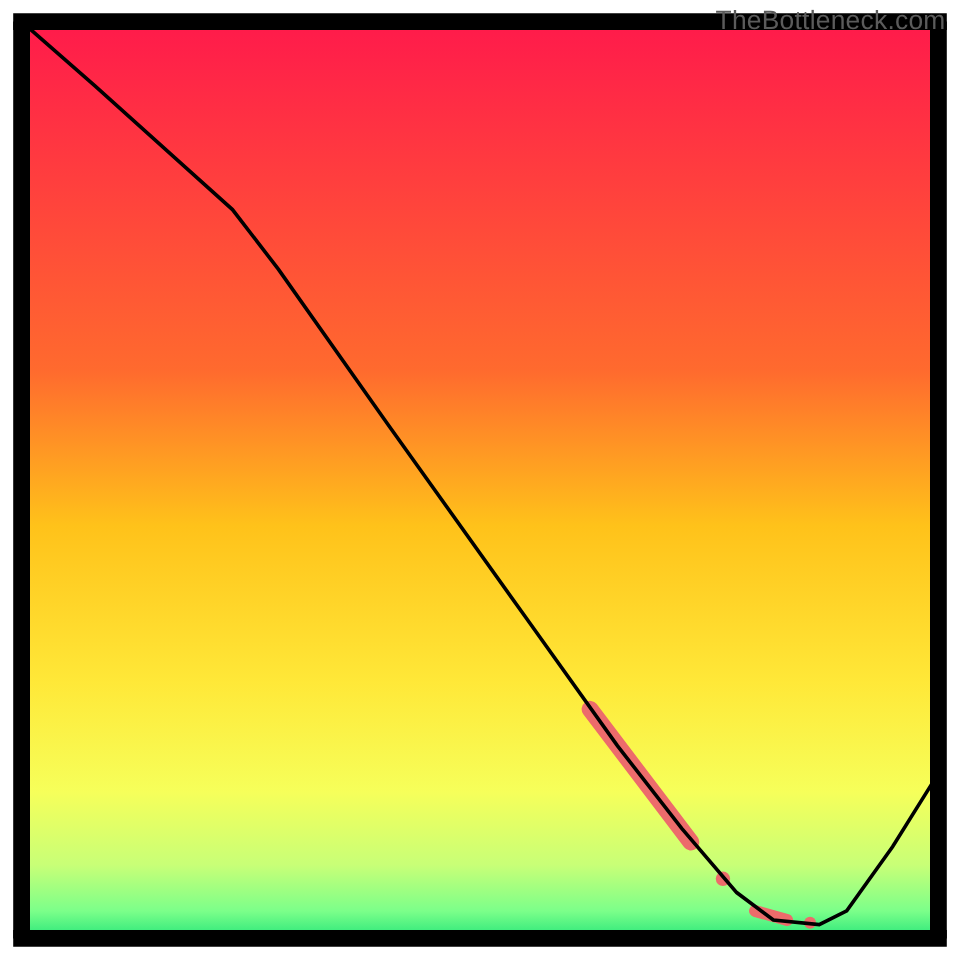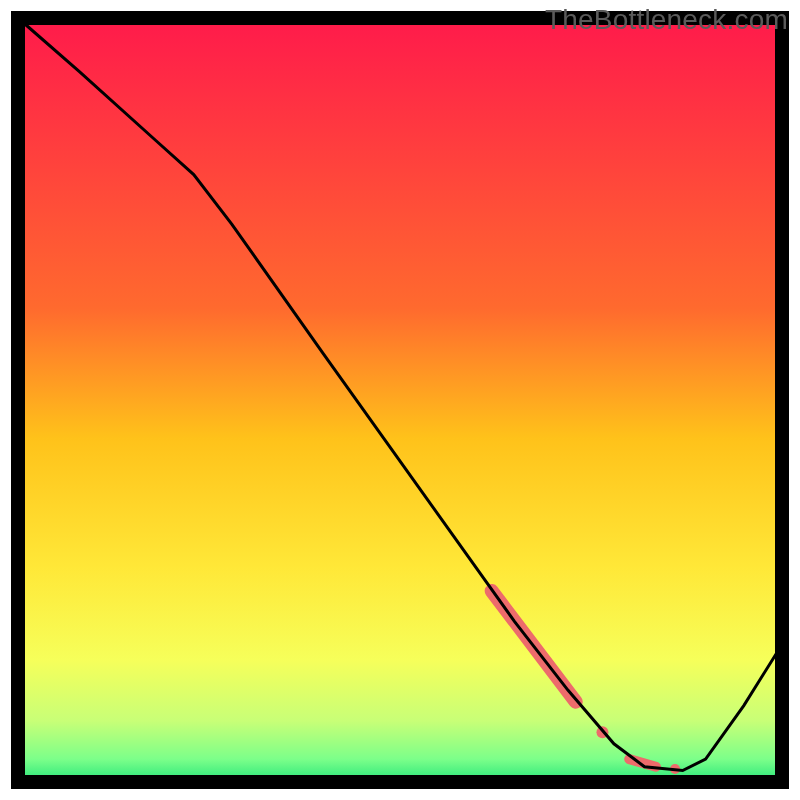--- a/index.html
+++ b/index.html
@@ -13,21 +13,21 @@
   .wrap {
     position: relative;
     width: 800px;
     height: 800px;
   }
   .watermark {
     position: absolute;
     top: 4px;
     right: 12px;
     color: #5b5b5b;
-    font-size: 28px;
+    font-size: 22px;
     font-weight: 500;
     letter-spacing: 0.2px;
   }
   svg { display: block; }
 </style>
 </head>
 <body>
 
 <div class="wrap">
   <div class="watermark">TheBottleneck.com</div>

